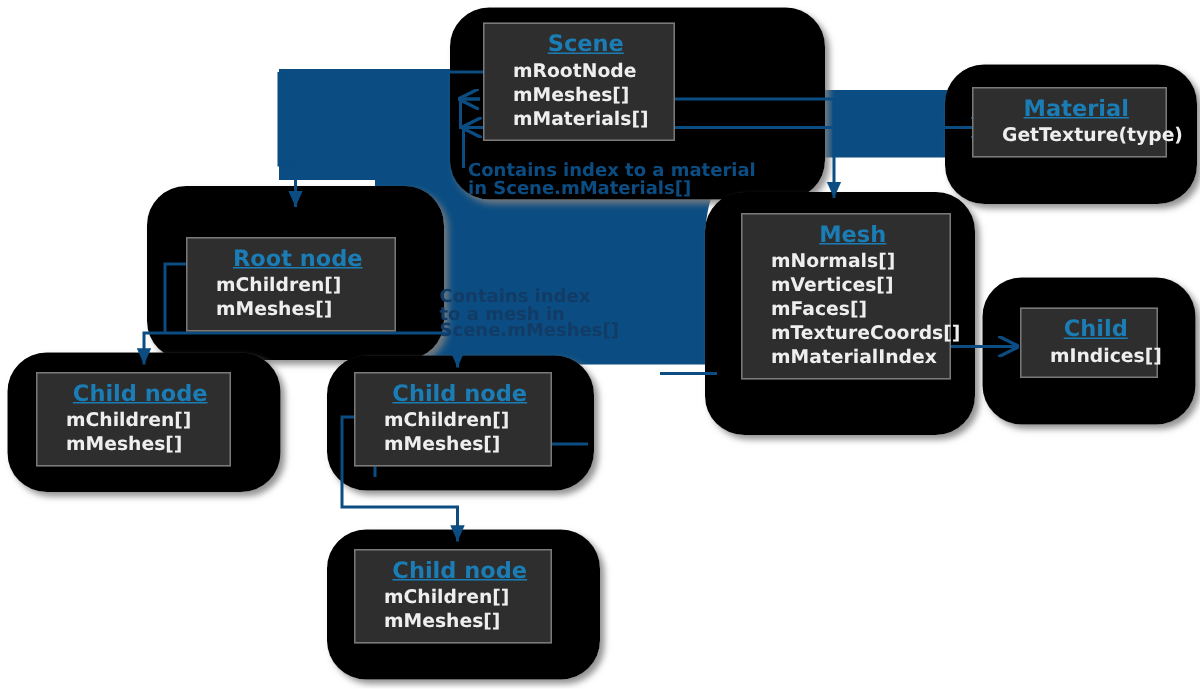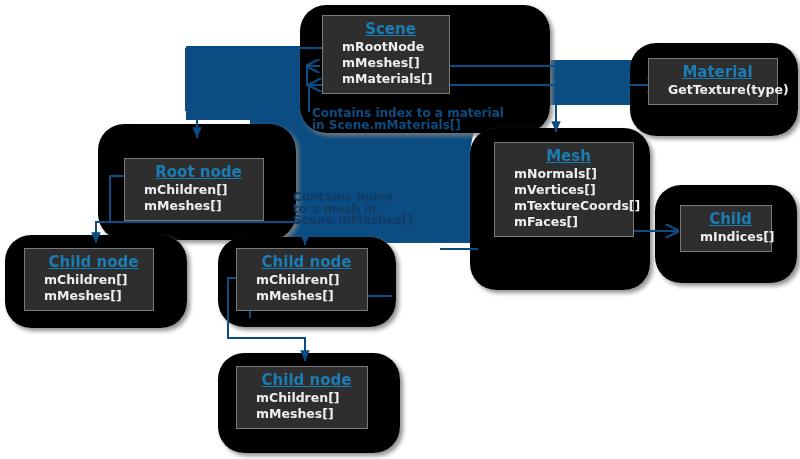--- a/index.html
+++ b/index.html
@@ -110,22 +110,23 @@
 
     <div class="entity" style="left:648px;top:58px;width:130px;">
       <div class="ent-title">Material</div>
       <div class="ent-field center">GetTexture(type)</div>
     </div>
 
     <div class="entity" style="left:494px;top:142px;width:140px;">
       <div class="ent-title">Mesh</div>
       <div class="ent-field">mNormals[]</div>
       <div class="ent-field">mVertices[]</div>
+      <div class="ent-field">mFaces[]</div>
       <div class="ent-field">mTextureCoords[]</div>
-      <div class="ent-field">mFaces[]</div>
+      <div class="ent-field">mMaterialIndex</div>
     </div>
 
     <div class="entity" style="left:680px;top:205px;width:92px;">
       <div class="ent-title">Child</div>
       <div class="ent-field center">mIndices[]</div>
     </div>
 
     <div class="entity" style="left:124px;top:158px;width:140px;">
       <div class="ent-title">Root node</div>
       <div class="ent-field">mChildren[]</div>

